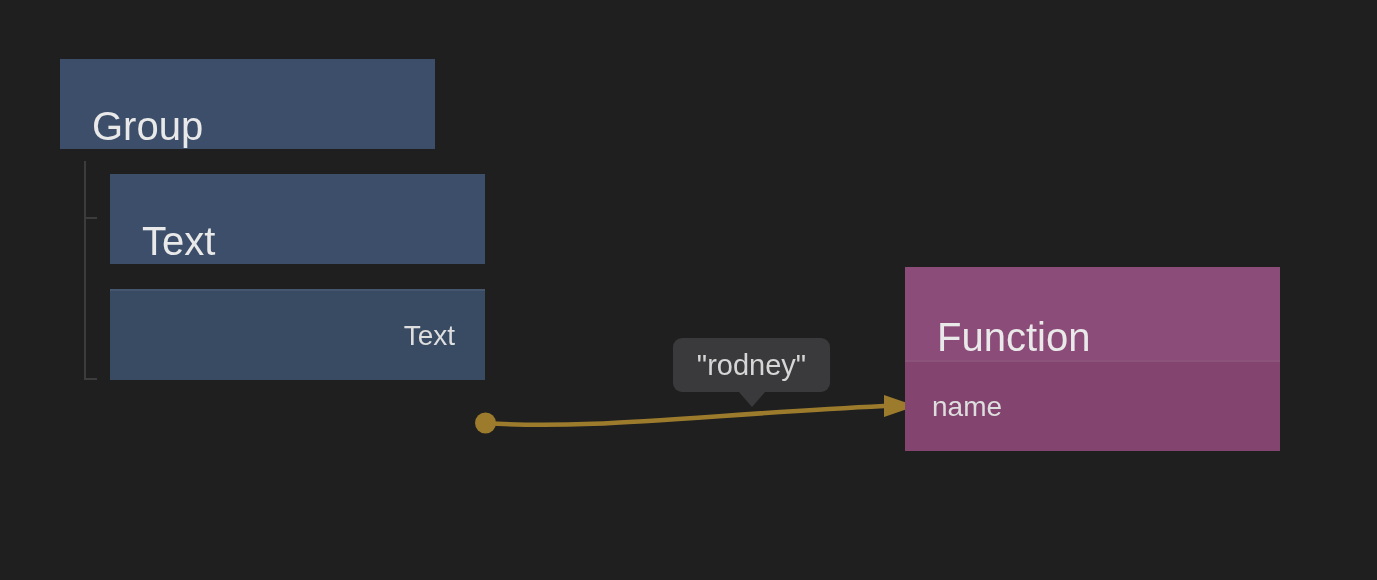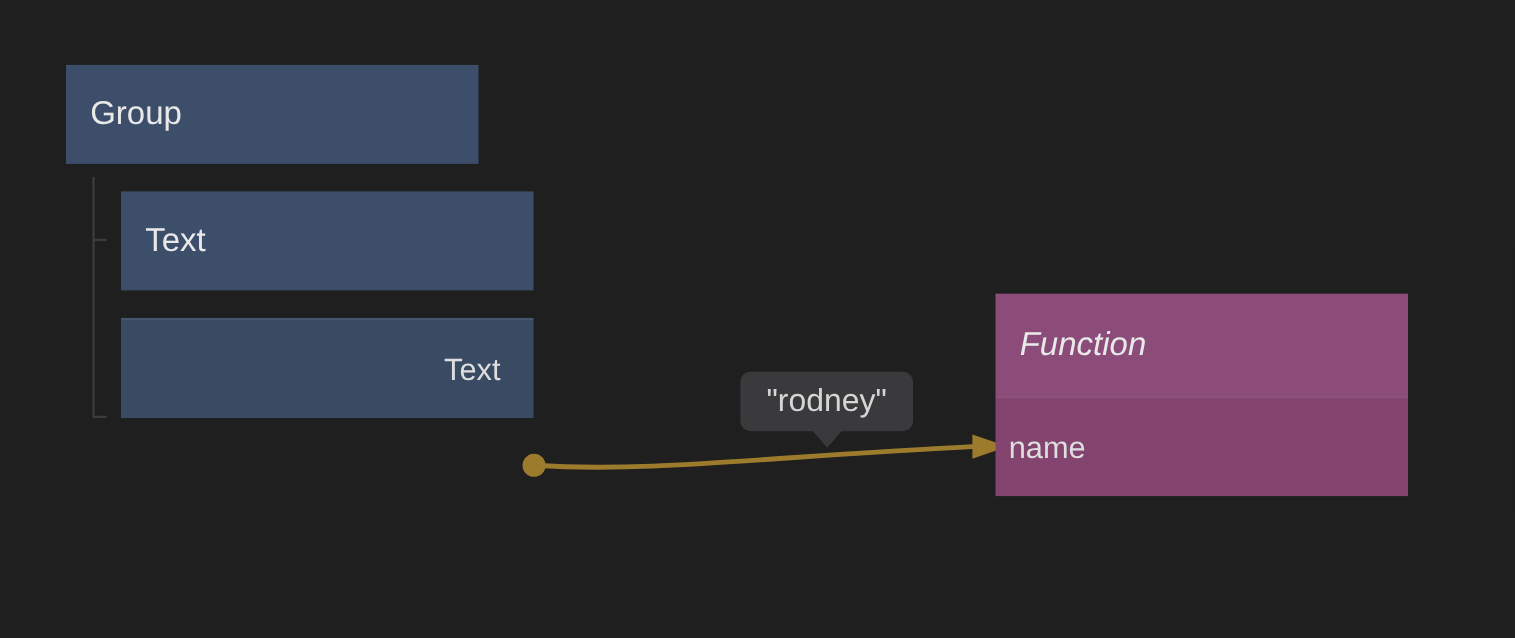--- a/index.html
+++ b/index.html
@@ -35,41 +35,41 @@
   }
   .wire-arrow { fill: var(--wire, #9c7b2d); }
   .port-dot   { fill: var(--wire, #9c7b2d); pointer-events: all; }
 
   .node {
     position: absolute;
     width: 375px;
   }
   .node-header {
     display: flex;
-    align-items: center;
-    padding-left: 22px;
+    align-items: flex-end;
+    padding-left: 32px;
     box-sizing: border-box;
     height: 90px;
-    font-size: 30px;
+    font-size: 40px;
     color: var(--text-title, #e9e9e9);
   }
   .blue   .node-header { background: var(--blue-header, #3d4e6a); }
-  .purple .node-header { background: var(--purple-header, #8c4c79); height: 93px; font-style: italic; }
+  .purple .node-header { background: var(--purple-header, #8c4c79); height: 93px; }
 
   .node-body {
     box-sizing: border-box;
     height: 91px;
     border-top: 2px solid rgba(255,255,255,0.07);
     display: flex;
     align-items: center;
     font-size: 28px;
     color: var(--text-port, #dedede);
   }
   .blue   .node-body { background: var(--blue-body, #394a63); justify-content: flex-end; padding-right: 30px; }
-  .purple .node-body { background: var(--purple-body, #834570); padding-left: 12px; }
+  .purple .node-body { background: var(--purple-body, #834570); padding-left: 27px; }
 
   .node-group      { left: 60px;  top: 59px;  }
   .node-text       { left: 110px; top: 174px; }
   .node-text-input { left: 110px; top: 289px; }
   .node-function   { left: 905px; top: 267px; }
 
   .tooltip {
     position: absolute;
     left: 673px;
     top: 338px;

